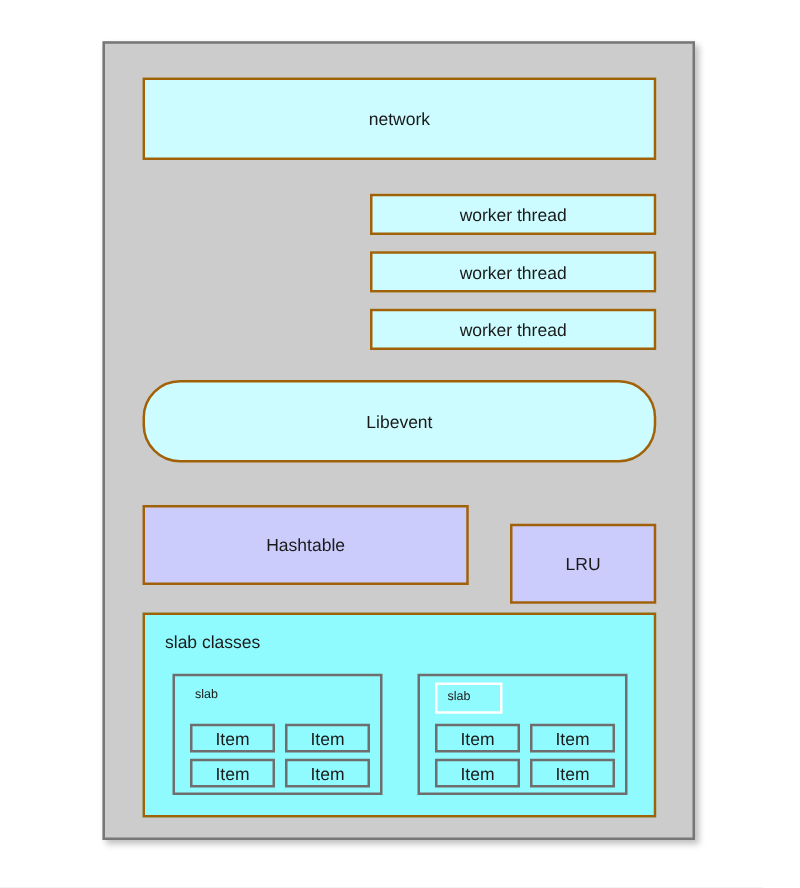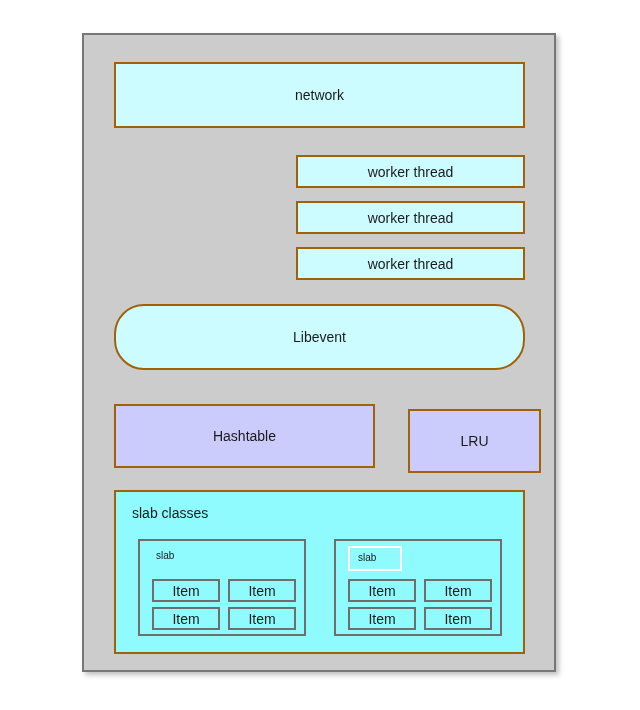--- a/index.html
+++ b/index.html
@@ -70,22 +70,22 @@
     left: 30px; top: 269px;
     width: 411px; height: 66px; border-radius: 30px;
   }
 
   
   #hashtable-box {
     left: 30px; top: 369px;
     width: 261px; height: 64px;
   }
   #lru-box {
-    left: 324px; top: 374px;
-    width: 133px; height: 64px;
+    left: 324px; top: 384px;
+    width: 117px; height: 64px;
   }
 
   
   #slab-classes-box {
     left: 30px; top: 455px;
     width: 411px; height: 164px;
     display: block;
   }
   #slab-classes-label {
     position: absolute;

